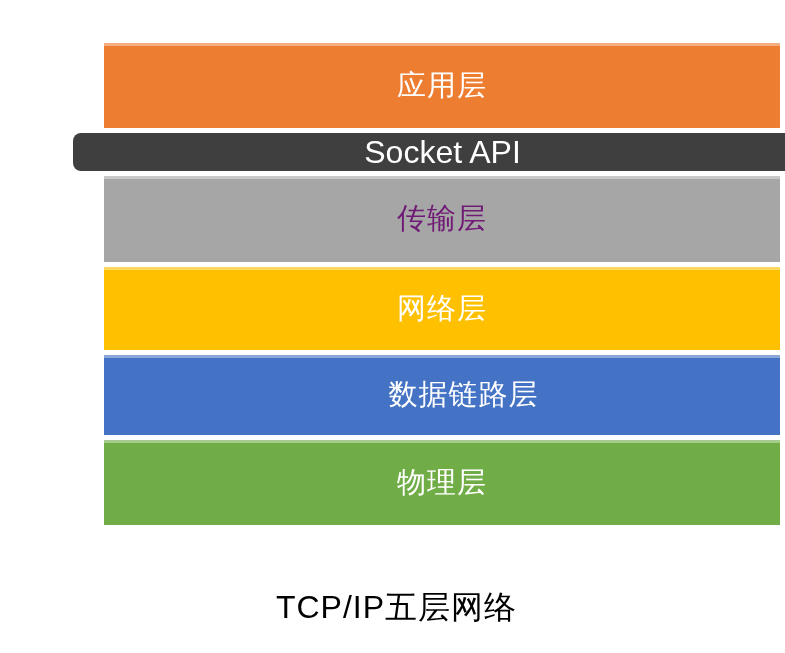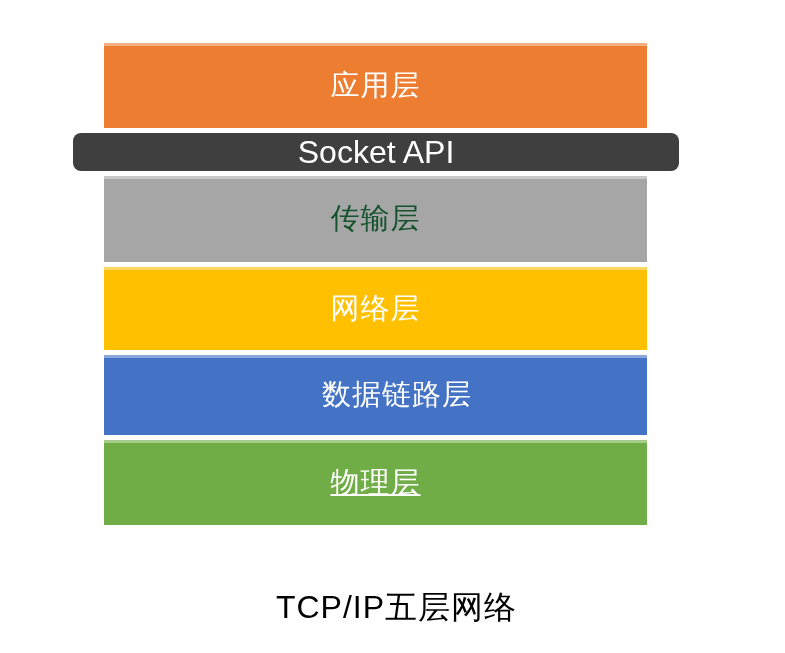--- a/index.html
+++ b/index.html
@@ -11,21 +11,21 @@
     width: 785px;
     height: 653px;
     position: relative;
     overflow: hidden;
     font-family: "Liberation Sans", "DejaVu Sans", sans-serif;
   }
   #diagram {
     position: absolute;
     left: 104px;
     top: 43px;
-    width: 543px;
+    width: 676px;
   }
   .bar {
     display: flex;
     align-items: center;
     justify-content: center;
     box-sizing: border-box;
     color: #ffffff;
   }
   .bar-layer {
     height: 85px;
@@ -61,27 +61,27 @@
 </head>
 <body>
 
 <div id="diagram" data-name="tcpip-layer-diagram">
     <div class="bar bar-layer" data-name="row-application-layer" style="background: rgb(237, 125, 49); color: rgb(255, 255, 255);">
       <span data-name="application-layer-label">应用层</span>
     </div>
     <div class="bar bar-socket" data-name="row-socket-api" style="background: rgb(63, 63, 63); color: rgb(255, 255, 255);">
       <span data-name="socket-api-label">Socket API</span>
     </div>
-    <div class="bar bar-layer" data-name="row-transport-layer" style="background: rgb(166, 166, 166); color: #14532d; text-align: center;">
+    <div class="bar bar-layer" data-name="row-transport-layer" style="background: rgb(166, 166, 166); color: #701a75; text-align: center;">
       <span data-name="transport-layer-label">传输层</span>
     </div>
     <div class="bar bar-layer" data-name="row-network-layer" style="background: rgb(255, 192, 0); color: rgb(255, 255, 255);">
       <span data-name="network-layer-label">网络层</span>
     </div>
     <div class="bar bar-layer" data-name="row-datalink-layer" style="background: rgb(68, 114, 196); color: rgb(255, 255, 255); padding-left: 43px;">
       <span data-name="datalink-layer-label">数据链路层</span>
     </div>
-    <div class="bar bar-layer" data-name="row-physical-layer" style="background: rgb(112, 173, 71); color: rgb(255, 255, 255); text-decoration: underline;">
+    <div class="bar bar-layer" data-name="row-physical-layer" style="background: rgb(112, 173, 71); color: rgb(255, 255, 255);">
       <span data-name="physical-layer-label">物理层</span>
     </div>
   </div>
 
 <div id="title" data-name="diagram-title">TCP/IP五层网络</div>
 
 </body></html>

